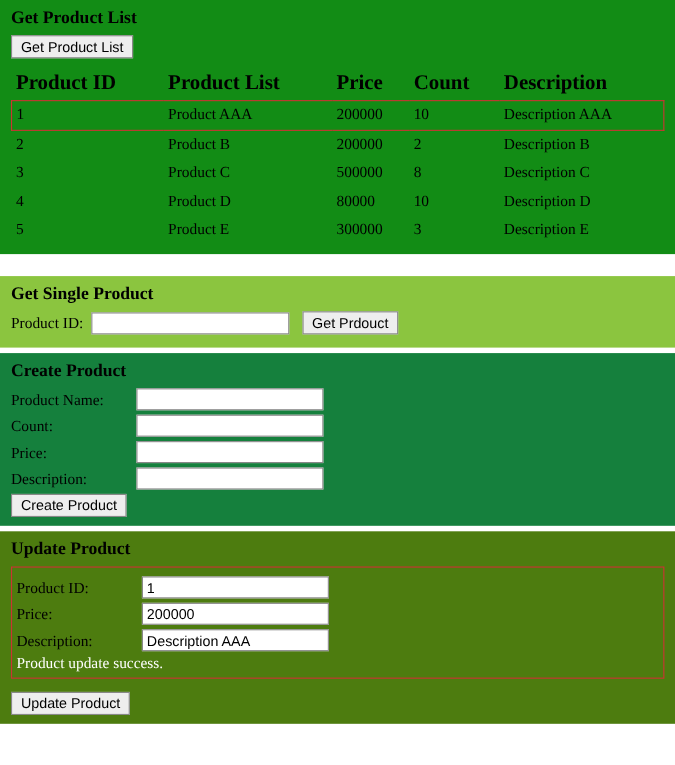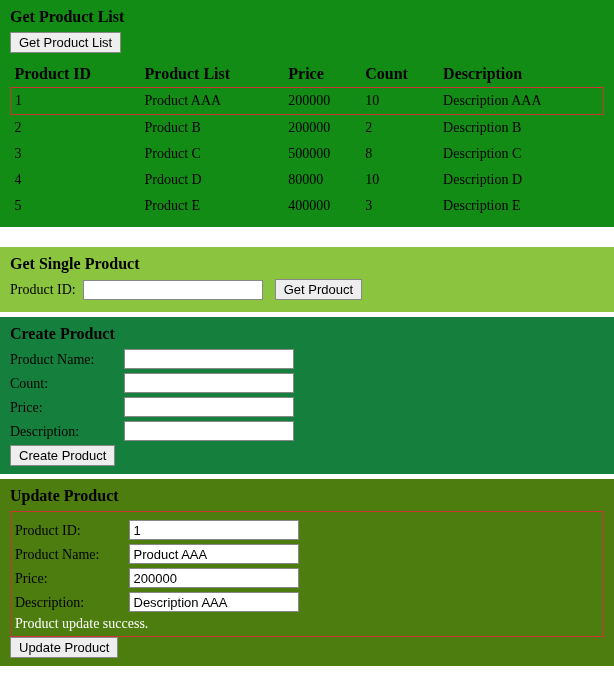--- a/index.html
+++ b/index.html
@@ -34,42 +34,42 @@
     }
     table.data {
       width: 100%;
       border-collapse: collapse;
       margin-top: 8px;
     }
     table.data th {
       text-align: left;
       font-weight: bold;
       padding: 4px 4px;
-      font-size: 16px;
+      font-size: 19px;
     }
     table.data td {
       padding: 5px 4px;
       font-size: 14px;
     }
     tr.selected td { border-top: 1px solid #c33; border-bottom: 1px solid #c33; }
     tr.selected td:first-child { border-left: 1px solid #c33; }
     tr.selected td:last-child { border-right: 1px solid #c33; }
 
     .form-row { margin: 4px 0; }
     .form-row label { display: inline-block; width: 110px; }
     .form-row input { width: 170px; }
 
     .single-row { margin: 4px 0; }
     .single-row label { margin-right: 4px; }
     .single-row input { width: 180px; margin-right: 8px; }
 
     .update-box {
       border: 1px solid #c33;
       padding: 4px 4px 4px 4px;
-      margin-bottom: 0;
+      margin-bottom: 12px;
     }
     .update-box .form-row label { width: 110px; }
     .update-box .form-row input { width: 170px; }
     .status-msg { color: #fff; font-family: SimSun, serif; margin-top: 2px; }
   </style>
 </head>
 <body>
 
 <div class="panel panel-green">
   <h2>Get Product List</h2>
@@ -101,29 +101,29 @@
         </tr>
         <tr>
           <td>3</td>
           <td>Product C</td>
           <td>500000</td>
           <td>8</td>
           <td>Description C</td>
         </tr>
         <tr>
           <td>4</td>
-          <td>Prdouct D</td>
+          <td>Product D</td>
           <td>80000</td>
           <td>10</td>
           <td>Description D</td>
         </tr>
         <tr>
           <td>5</td>
           <td>Product E</td>
-          <td>400000</td>
+          <td>300000</td>
           <td>3</td>
           <td>Description E</td>
         </tr>
       </tbody>
   </table>
 </div>
 
 <div class="panel panel-yellowgreen">
   <h2>Get Single Product</h2>
   <div class="single-row">
@@ -155,24 +155,20 @@
 </div>
 
 <div class="panel panel-blue">
   <h2>Update Product</h2>
   <div class="update-box">
     <div class="form-row">
       <label>Product ID:</label>
       <input type="text" value="1" style="">
     </div>
     <div class="form-row">
-      <label>Product Name:</label>
-      <input type="text" value="Product AAA" style="">
-    </div>
-    <div class="form-row">
       <label>Price:</label>
       <input type="text" value="200000" style="">
     </div>
     <div class="form-row">
       <label>Description:</label>
       <input type="text" value="Description AAA" style="">
     </div>
     <div class="status-msg">Product update success.</div>
   </div>
   <button>Update Product</button>

